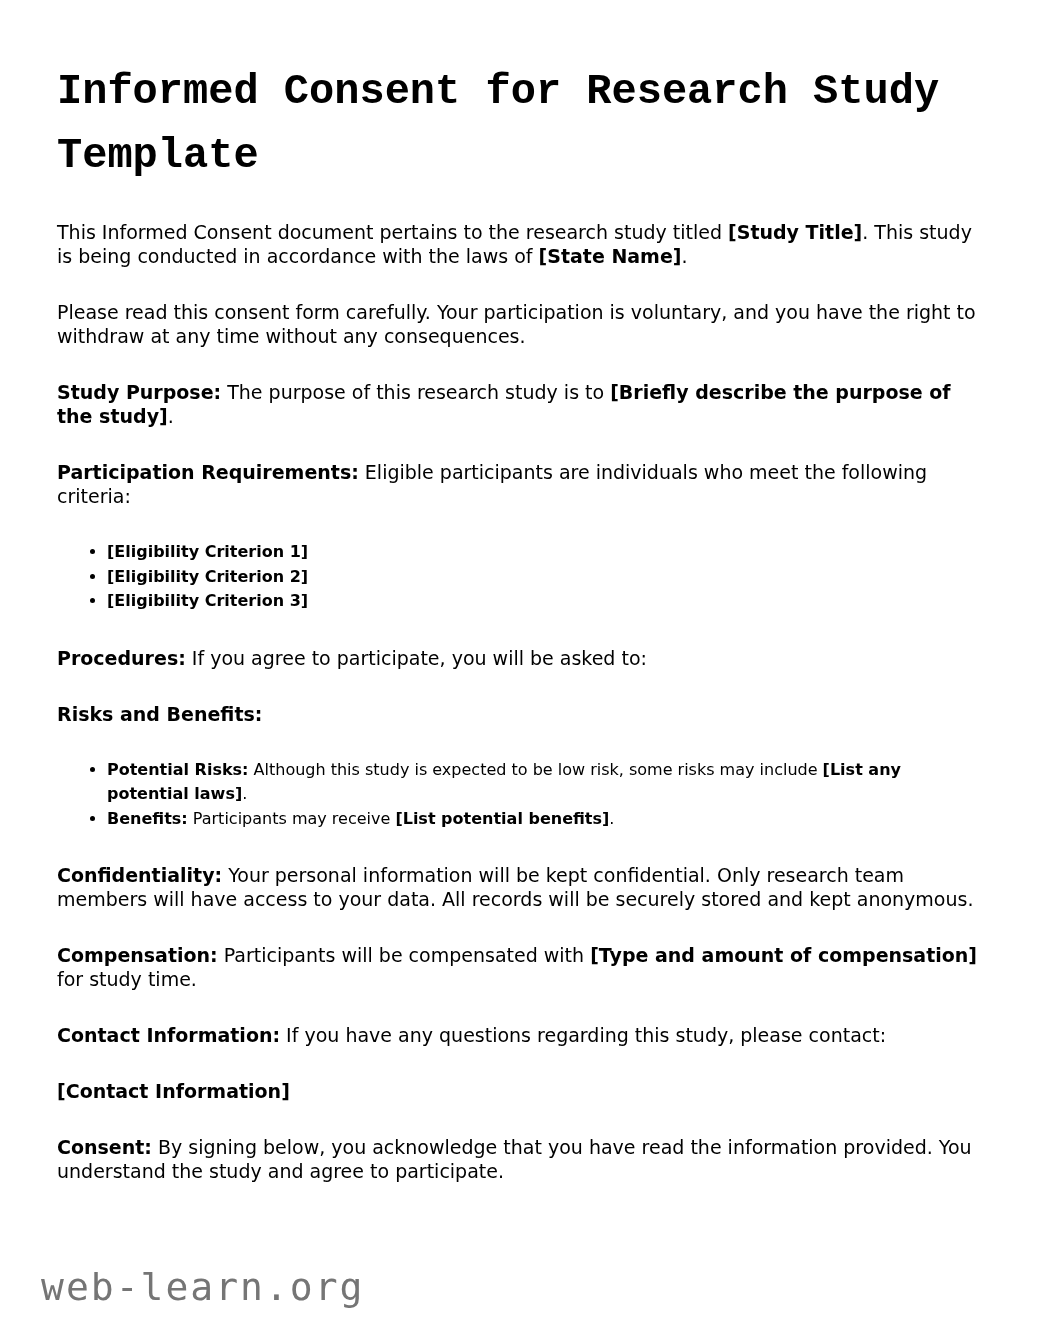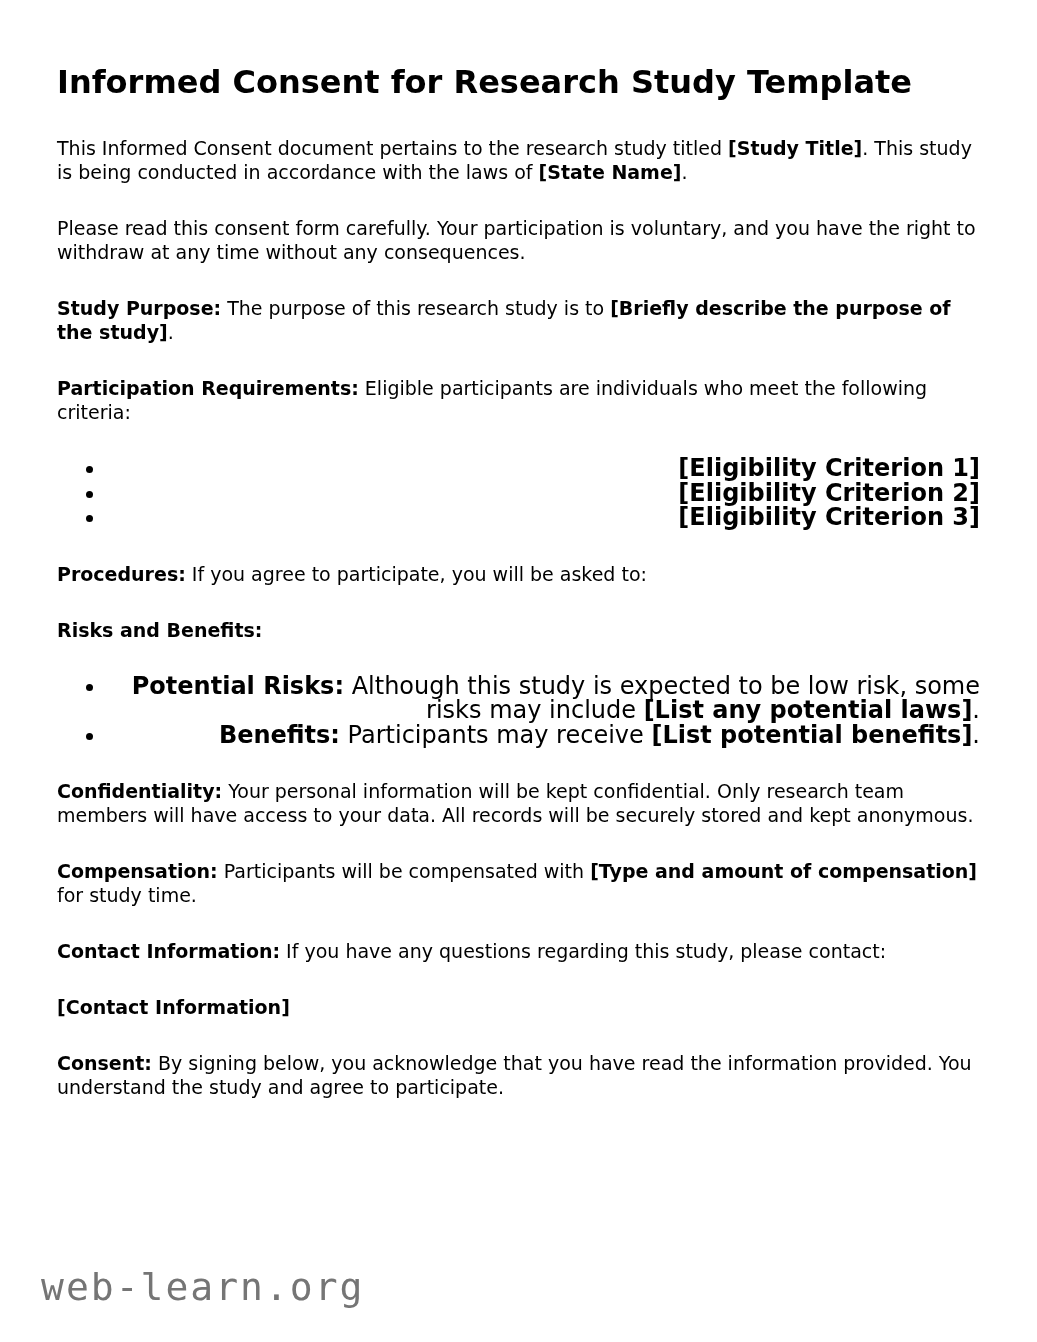--- a/index.html
+++ b/index.html
@@ -12,36 +12,36 @@
     height: 1342px;
     position: relative;
     overflow: hidden;
     font-family: "DejaVu Sans", sans-serif;
     color: #000000;
   }
   .doc {
     padding: 60px 57px 0 57px;
   }
   h1.doc-title {
-    font-size: 32px;
-    line-height: 44px;
+    font-size: 42px;
+    line-height: 64px;
     font-weight: bold;
     margin: 0 0 28px 0;
+    font-family: Liberation Mono, monospace;
   }
   p {
     font-size: 19px;
     line-height: 24px;
     margin: 32px 0;
   }
   ul, ol {
-    font-size: 24px;
+    font-size: 16px;
     line-height: 24.5px;
     margin: 20px 0;
     padding-left: 50px;
-    text-align: right;
   }
   li {
     margin: 0;
   }
   strong {
     font-weight: bold;
   }
   .blank {
     display: inline-block;
     width: 242px;

